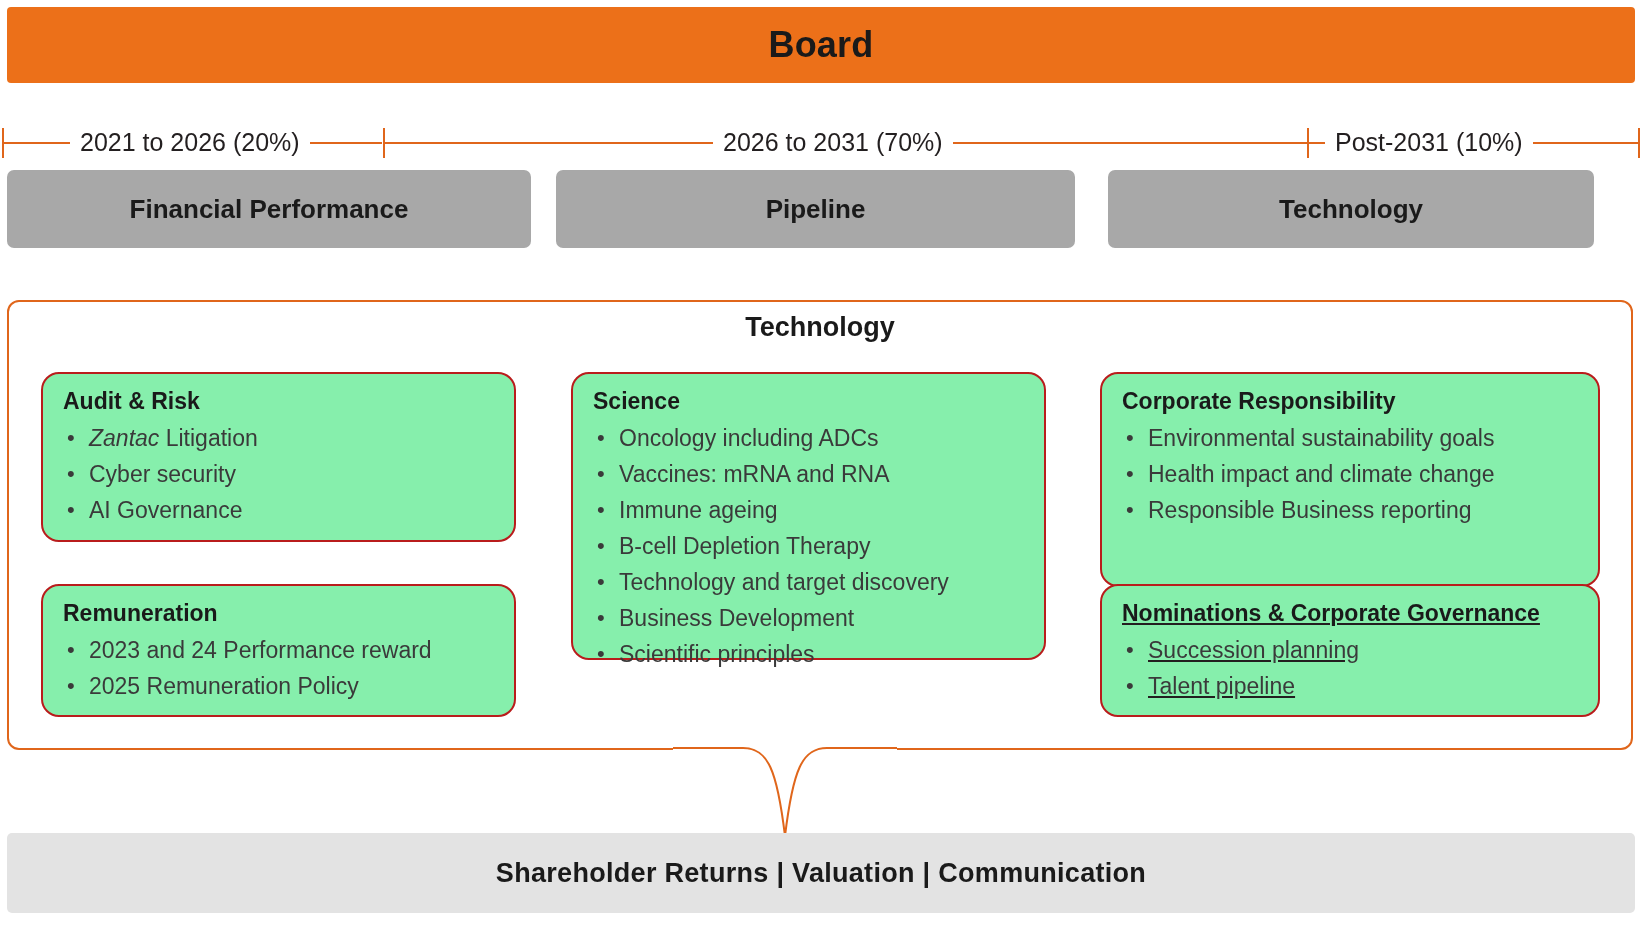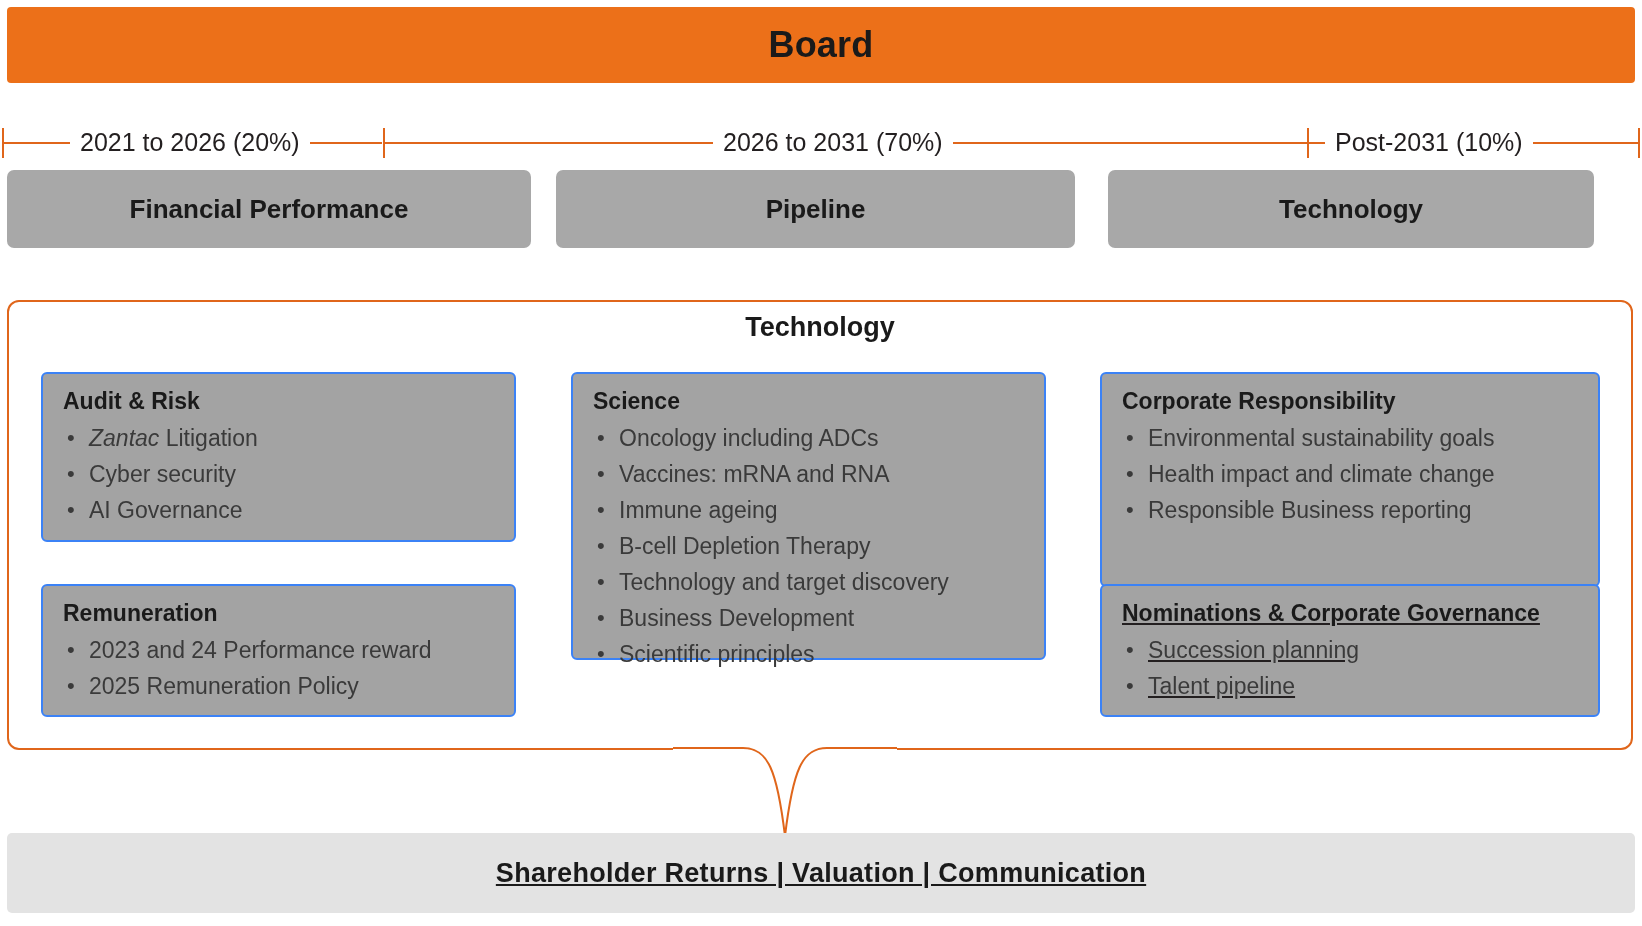--- a/index.html
+++ b/index.html
@@ -124,24 +124,24 @@
     left: 673px;
     top: 730px;
     width: 224px;
     height: 120px;
     pointer-events: none;
   }
 
   
   .card {
     position: absolute;
-    border: 2px solid #3b82f6;
-    border-radius: 6px;
+    border: 2px solid #b91c1c;
+    border-radius: 18px;
     box-sizing: border-box;
-    background: #a3a3a3;
+    background: #86efac;
     padding: 14px 18px 12px 18px;
   }
   .card-title {
     font-size: 23px;
     font-weight: bold;
     color: #1a1a1a;
     margin: 0 0 4px 2px;
     line-height: 1.2;
   }
   .card ul {
@@ -180,21 +180,20 @@
     border-radius: 5px;
     display: flex;
     align-items: center;
     justify-content: center;
   }
   .footer-bar .footer-text {
     font-size: 27px;
     font-weight: bold;
     color: #1a1a1a;
     letter-spacing: 0.3px;
-    text-decoration: underline;
   }
 </style>
 </head>
 <body>
 
 <div id="canvas">
 
   <div class="board-bar">
     <div class="board-title">Board</div>
   </div>

